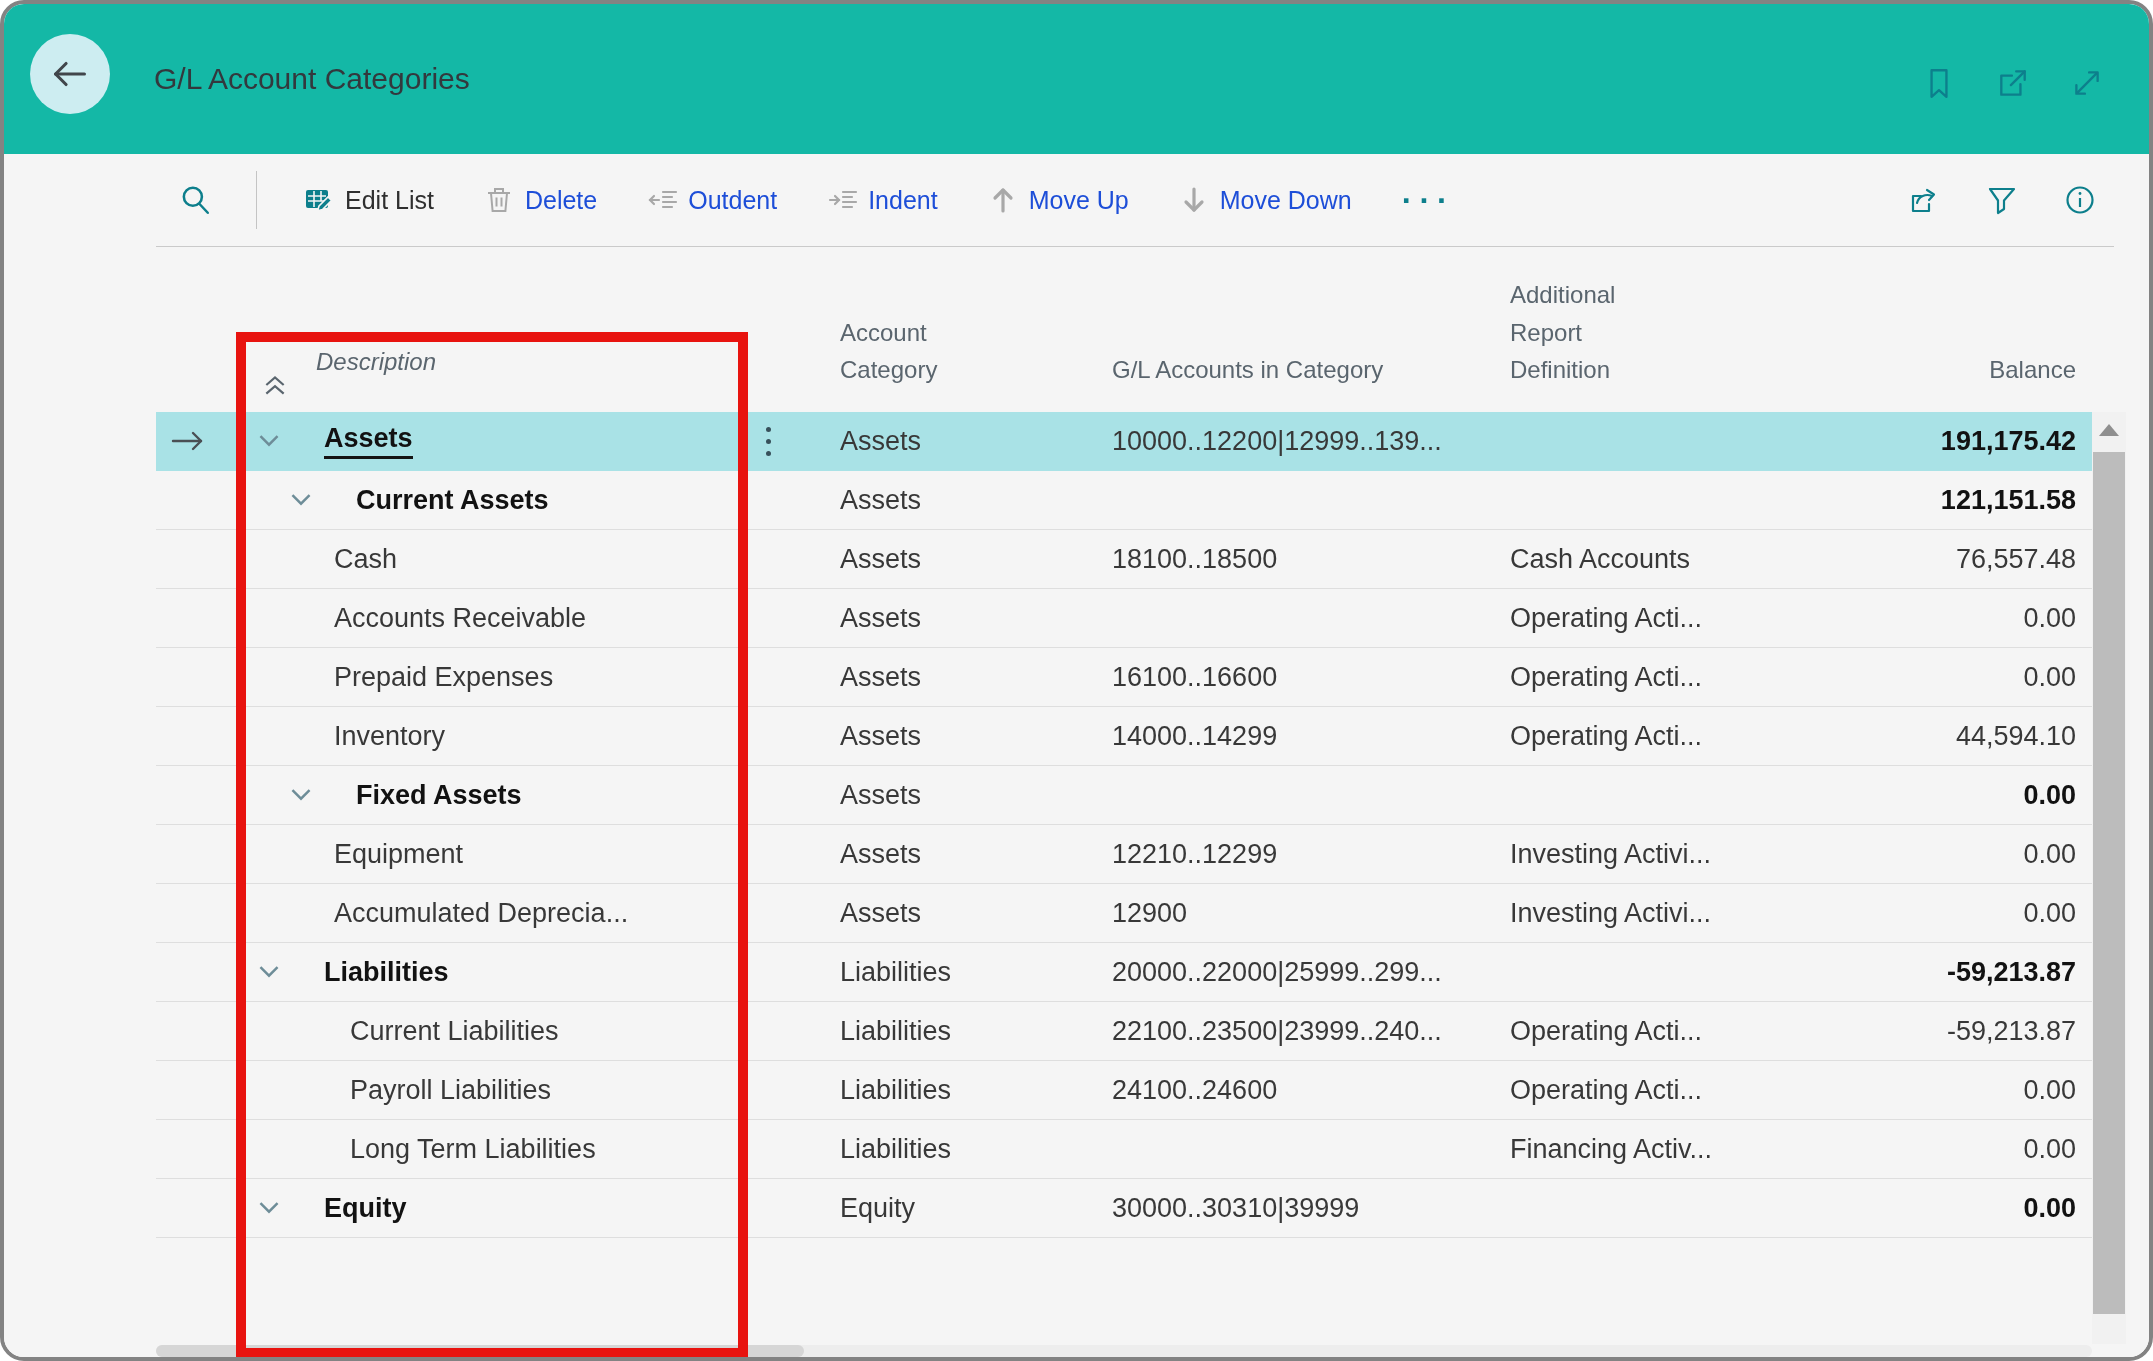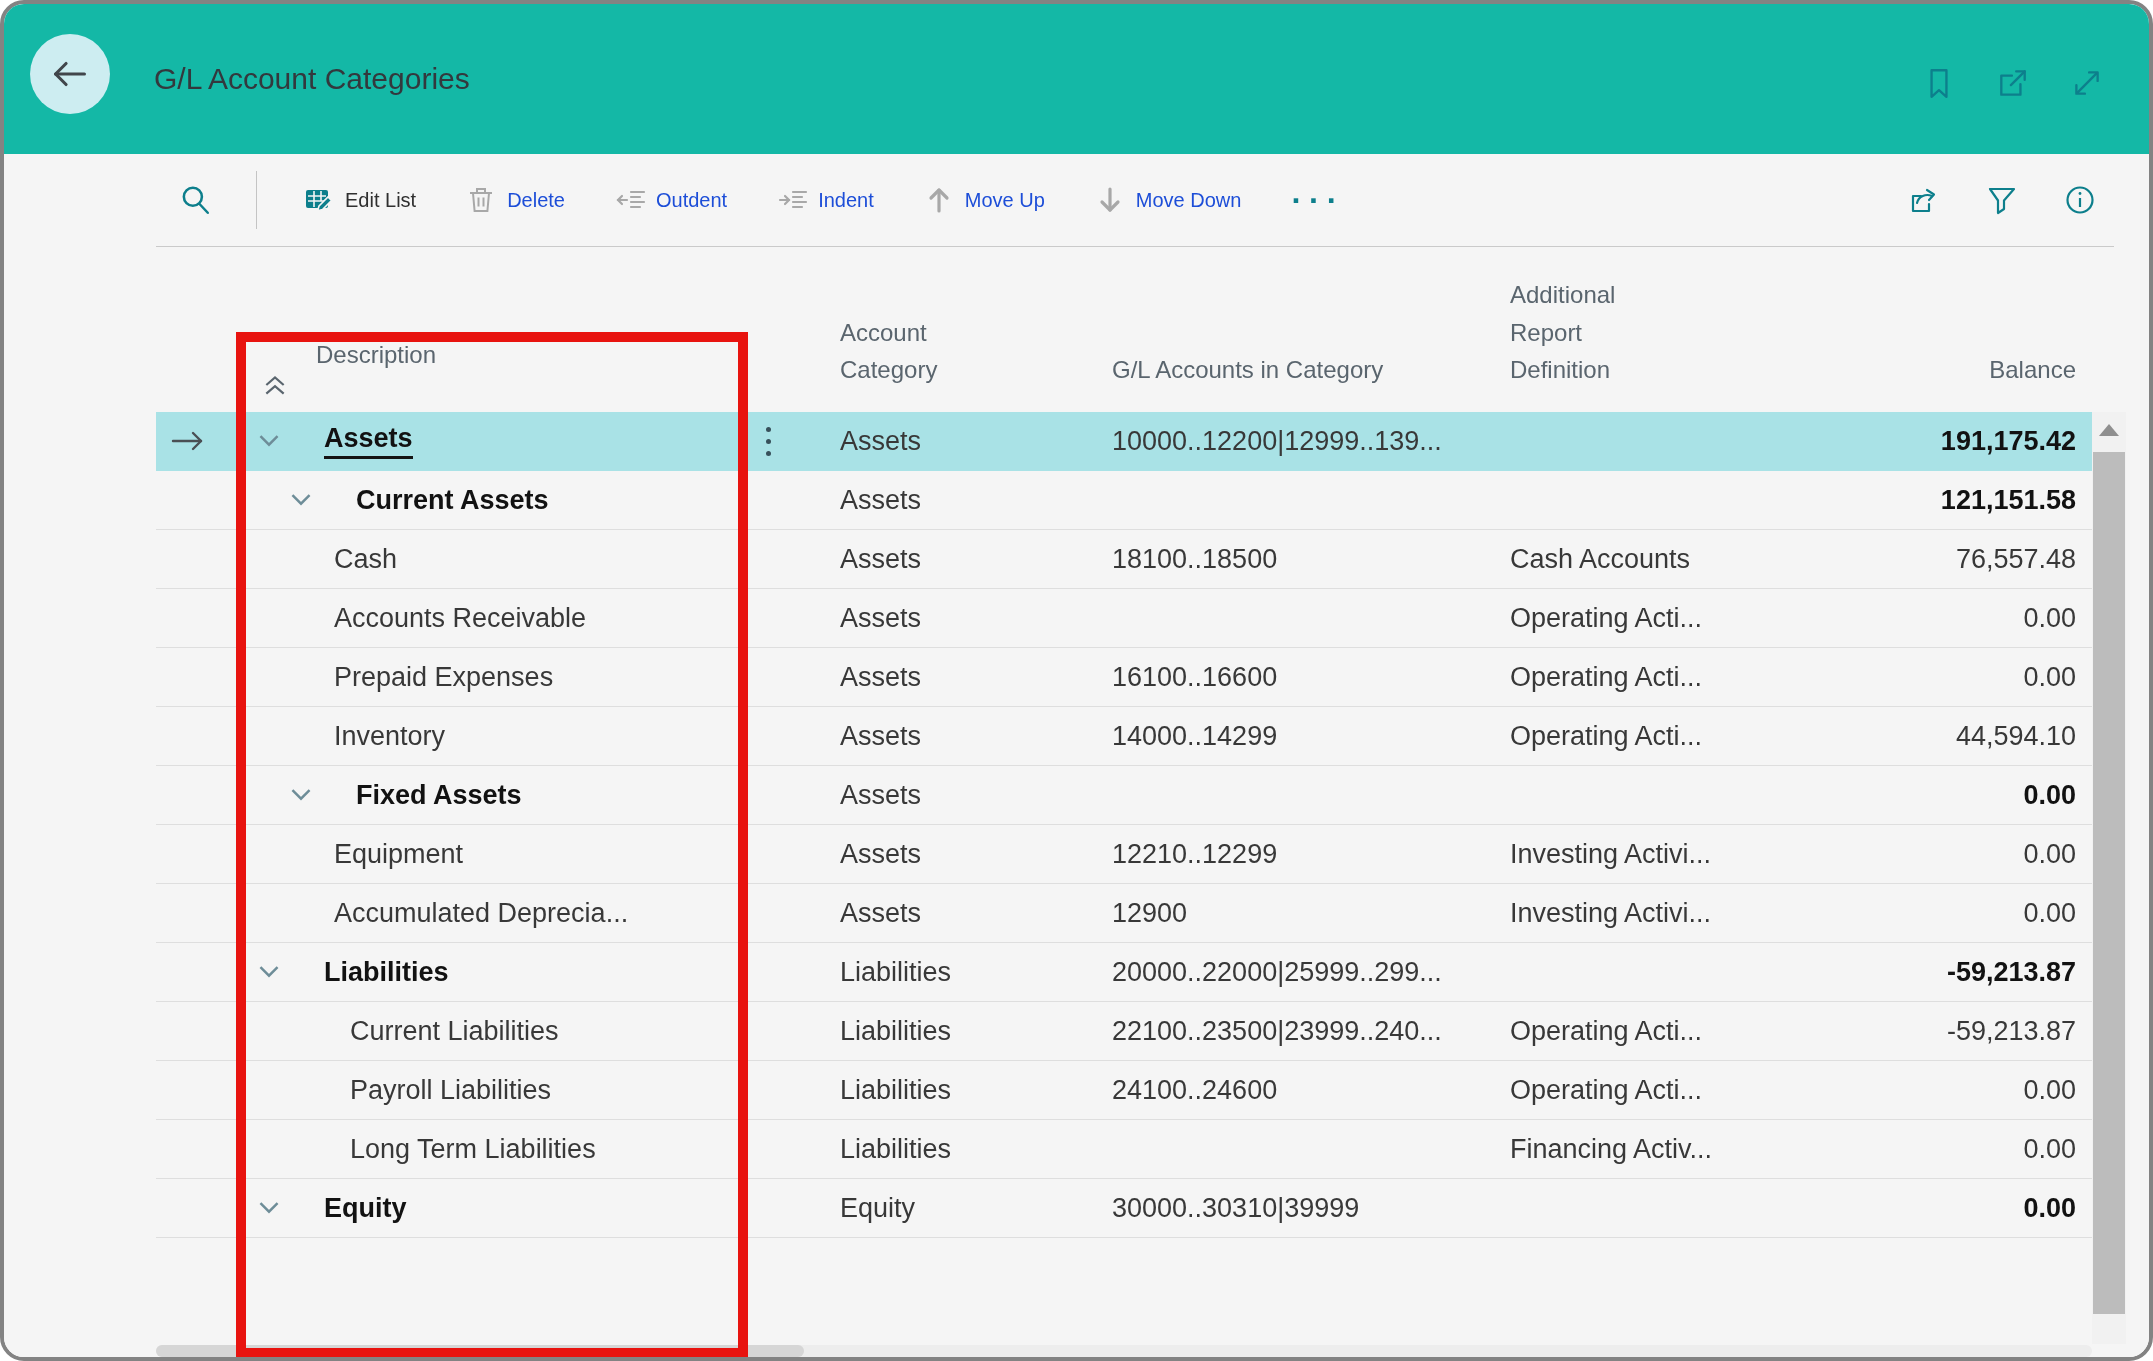--- a/index.html
+++ b/index.html
@@ -13,36 +13,36 @@
   .page-title{position:absolute;left:150px;top:0;height:150px;display:flex;align-items:center;
     font-size:30px;color:#33383d;}
   .title-icons{position:absolute;left:1918px;top:62px;display:flex;gap:40px;color:#0d7f8c;}
   .title-icons .ic{width:34px;height:34px;cursor:pointer;}
   
   .content{position:absolute;top:150px;left:0;right:0;bottom:0;background:#f5f5f5;}
   .toolbar{position:absolute;top:150px;left:0;right:0;height:92px;}
   .search-ic{position:absolute;left:174px;top:179px;width:34px;height:34px;color:#0d7f8c;cursor:pointer;}
   .tb-divider{position:absolute;left:252px;top:167px;width:1px;height:58px;background:#c4c4c4;}
   .tb-items{position:absolute;left:300px;top:150px;height:92px;display:flex;align-items:center;gap:50px;}
-  .tbi{display:flex;align-items:center;gap:11px;font-size:20px;cursor:pointer;white-space:nowrap;}
+  .tbi{display:flex;align-items:center;gap:11px;font-size:25px;cursor:pointer;white-space:nowrap;}
   .tbi.enabled{color:#2f2f2f;}
   .tbi.disabled{color:#1d4ed8;}
   .tbi .ic{width:30px;height:30px;flex:0 0 auto;}
   .tbi.disabled .ic{color:#a8a8a8;}
   .tb-more{color:#0d7f8c;font-size:32px;font-weight:700;letter-spacing:7px;cursor:pointer;}
   .tb-right{position:absolute;left:1904px;top:180px;display:flex;gap:46px;color:#0d7f8c;}
   .tb-right .ic{width:32px;height:32px;cursor:pointer;}
   
   .grid-top{position:absolute;left:152px;top:242px;width:1958px;height:1px;background:#cacaca;}
   .grid{position:absolute;left:152px;top:243px;width:1936px;}
   .grow{display:grid;grid-template-columns:62px 514px 72px 294px 392px 330px 272px;
     align-items:center;height:59px;border-bottom:1px solid #dedede;box-sizing:border-box;font-size:27px;color:#383838;}
   .ghead{height:165px;align-items:end;border-bottom:none;color:#5a656e;font-size:24px;}
   .ghead .hcell{padding-bottom:24px;white-space:pre-line;line-height:1.55;}
-  .h-desc{display:flex;align-items:flex-start;padding-left:44px;gap:28px;}
+  .h-desc{display:flex;align-items:center;padding-left:44px;gap:28px;font-style:italic;}
   .h-desc .collapse{margin-bottom:28px;width:26px;height:24px;color:#5a656e;cursor:pointer;}
   .h-balance{text-align:right;padding-right:16px;}
   .h-cat{padding-left:36px;}
   .h-gl{padding-left:14px;}
   .h-ard{padding-left:20px;}
   .c-desc{display:flex;align-items:center;height:100%;}
   .chev{width:22px;height:16px;color:#6e8d98;flex:0 0 auto;cursor:pointer;}
   .lvl0 .chev{margin-left:40px;}
   .lvl0 .dtext{margin-left:44px;}
   .lvl1 .chev{margin-left:72px;}

